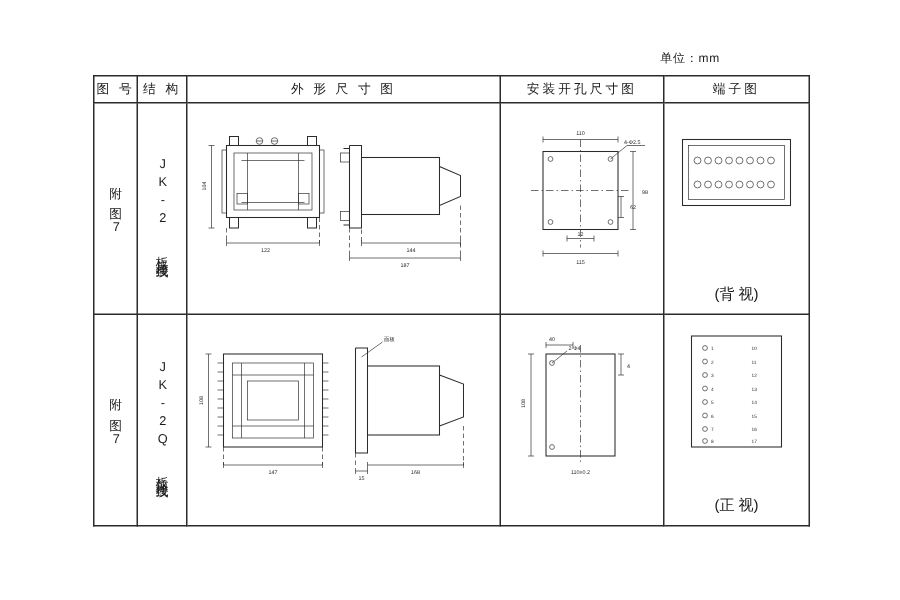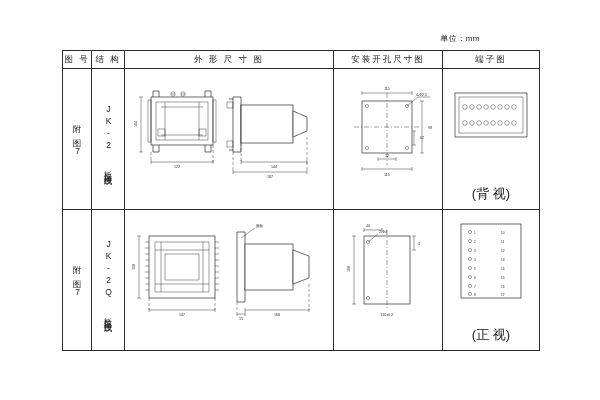--- a/index.html
+++ b/index.html
@@ -52,21 +52,21 @@
   .ln{stroke:#2b2b2b;fill:none;}
   .thin{stroke-width:.7;}
   .vthin{stroke-width:.45;}
   .dash{stroke-dasharray:3 2;stroke-width:.45;}
   .dashdot{stroke-dasharray:5 2 1 2;stroke-width:.45;}
   .fillw{fill:#ffffff;}
   .dim{font-size:3.6px;fill:#2b2b2b;font-family:"Liberation Sans",sans-serif;}
   .tiny{font-size:3.2px;fill:#2b2b2b;}
   .viewlabel{
     position:absolute;width:100%;text-align:center;
-    font-size:13px;bottom:6px;left:0;
+    font-size:10px;bottom:6px;left:0;
   }
 </style>
 </head>
 <body>
 
 <div class="page">
 
   <div class="unit-note">单位：mm</div>
 
   <table class="main">

